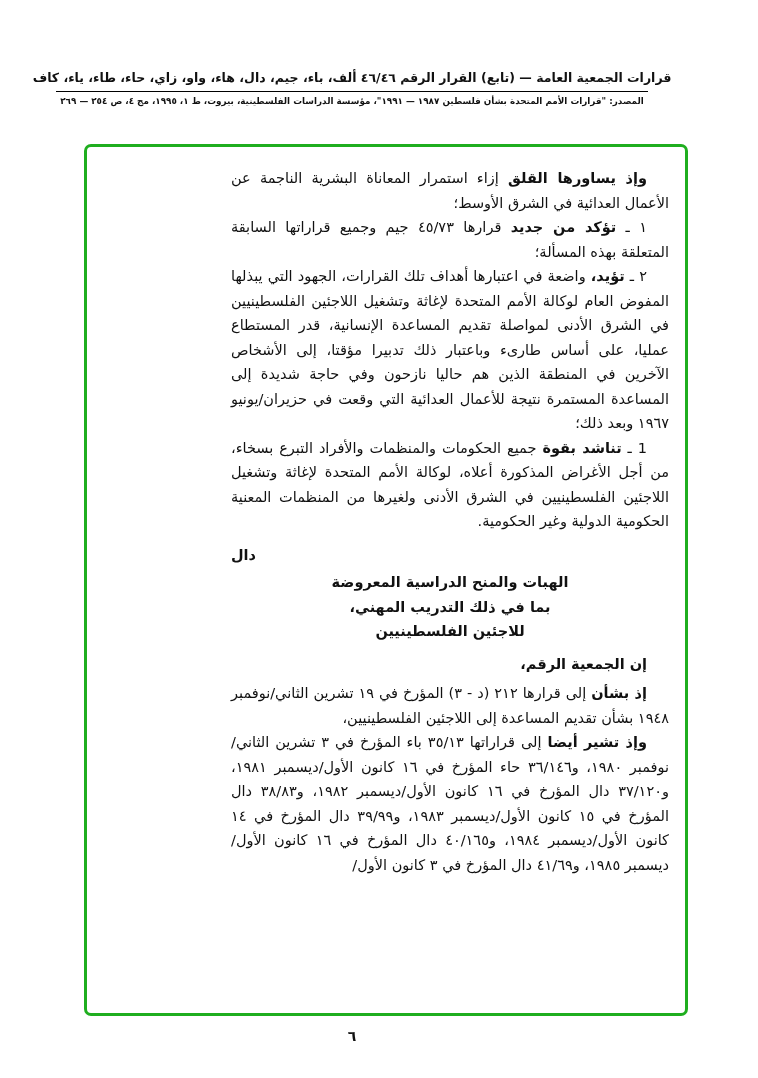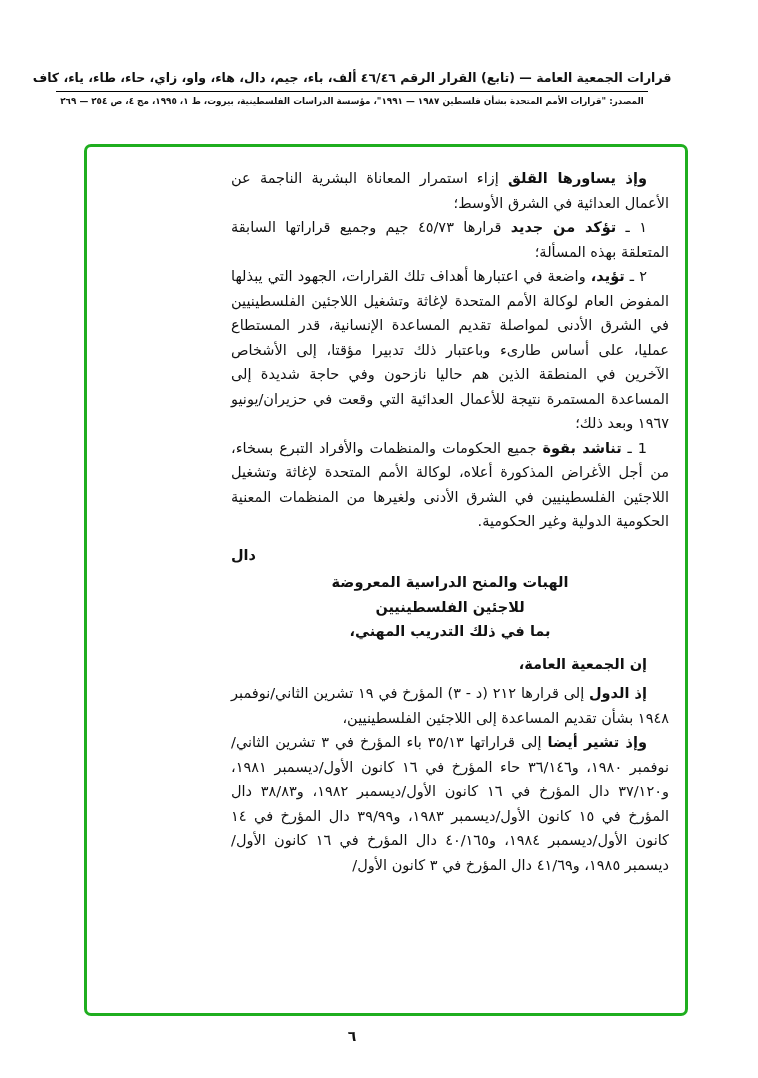--- a/index.html
+++ b/index.html
@@ -110,26 +110,26 @@
       <p class="para"><span class="num">١ ـ </span><span class="lead">تؤكد من جديد</span><span> قرارها ٤٥/٧٣ جيم وجميع قراراتها السابقة المتعلقة بهذه المسألة؛</span></p>
 
       <p class="para"><span class="num">٢ ـ </span><span class="lead">تؤيد،</span><span> واضعة في اعتبارها أهداف تلك القرارات، الجهود التي يبذلها المفوض العام لوكالة الأمم المتحدة لإغاثة وتشغيل اللاجئين الفلسطينيين في الشرق الأدنى لمواصلة تقديم المساعدة الإنسانية، قدر المستطاع عمليا، على أساس طارىء وباعتبار ذلك تدبيرا مؤقتا، إلى الأشخاص الآخرين في المنطقة الذين هم حاليا نازحون وفي حاجة شديدة إلى المساعدة المستمرة نتيجة للأعمال العدائية التي وقعت في حزيران/يونيو ١٩٦٧ وبعد ذلك؛</span></p>
 
       <p class="para"><span class="num">1 ـ </span><span class="lead">تناشد بقوة</span><span> جميع الحكومات والمنظمات والأفراد التبرع بسخاء، من أجل الأغراض المذكورة أعلاه، لوكالة الأمم المتحدة لإغاثة وتشغيل اللاجئين الفلسطينيين في الشرق الأدنى ولغيرها من المنظمات المعنية الحكومية الدولية وغير الحكومية.</span></p>
 
 
       <p class="section-letter">دال</p>
 
       <p class="section-title">الهبات والمنح الدراسية المعروضة</p>
+      <p class="section-title">بما في ذلك التدريب المهني،</p>
       <p class="section-title">للاجئين الفلسطينيين</p>
-      <p class="section-title">بما في ذلك التدريب المهني،</p>
 
-      <p class="para intro">إن الجمعية العامة،</p>
+      <p class="para intro">إن الجمعية الرقم،</p>
 
-      <p class="para"><span class="num"></span><span class="lead">إذ الدول</span><span> إلى قرارها ٢١٢ (د - ٣) المؤرخ في ١٩ تشرين الثاني/نوفمبر ١٩٤٨ بشأن تقديم المساعدة إلى اللاجئين الفلسطينيين،</span></p>
+      <p class="para"><span class="num"></span><span class="lead">إذ بشأن</span><span> إلى قرارها ٢١٢ (د - ٣) المؤرخ في ١٩ تشرين الثاني/نوفمبر ١٩٤٨ بشأن تقديم المساعدة إلى اللاجئين الفلسطينيين،</span></p>
 
       <p class="para"><span class="num"></span><span class="lead">وإذ تشير أيضا</span><span> إلى قراراتها ٣٥/١٣ باء المؤرخ في ٣ تشرين الثاني/نوفمبر ١٩٨٠، و٣٦/١٤٦ حاء المؤرخ في ١٦ كانون الأول/ديسمبر ١٩٨١، و٣٧/١٢٠ دال المؤرخ في ١٦ كانون الأول/ديسمبر ١٩٨٢، و٣٨/٨٣ دال المؤرخ في ١٥ كانون الأول/ديسمبر ١٩٨٣، و٣٩/٩٩ دال المؤرخ في ١٤ كانون الأول/ديسمبر ١٩٨٤، و٤٠/١٦٥ دال المؤرخ في ١٦ كانون الأول/ديسمبر ١٩٨٥، و٤١/٦٩ دال المؤرخ في ٣ كانون الأول/</span></p>
 
     </div>
   </div>
 
   <div class="page-num">٦</div>
 
 </div>
 

